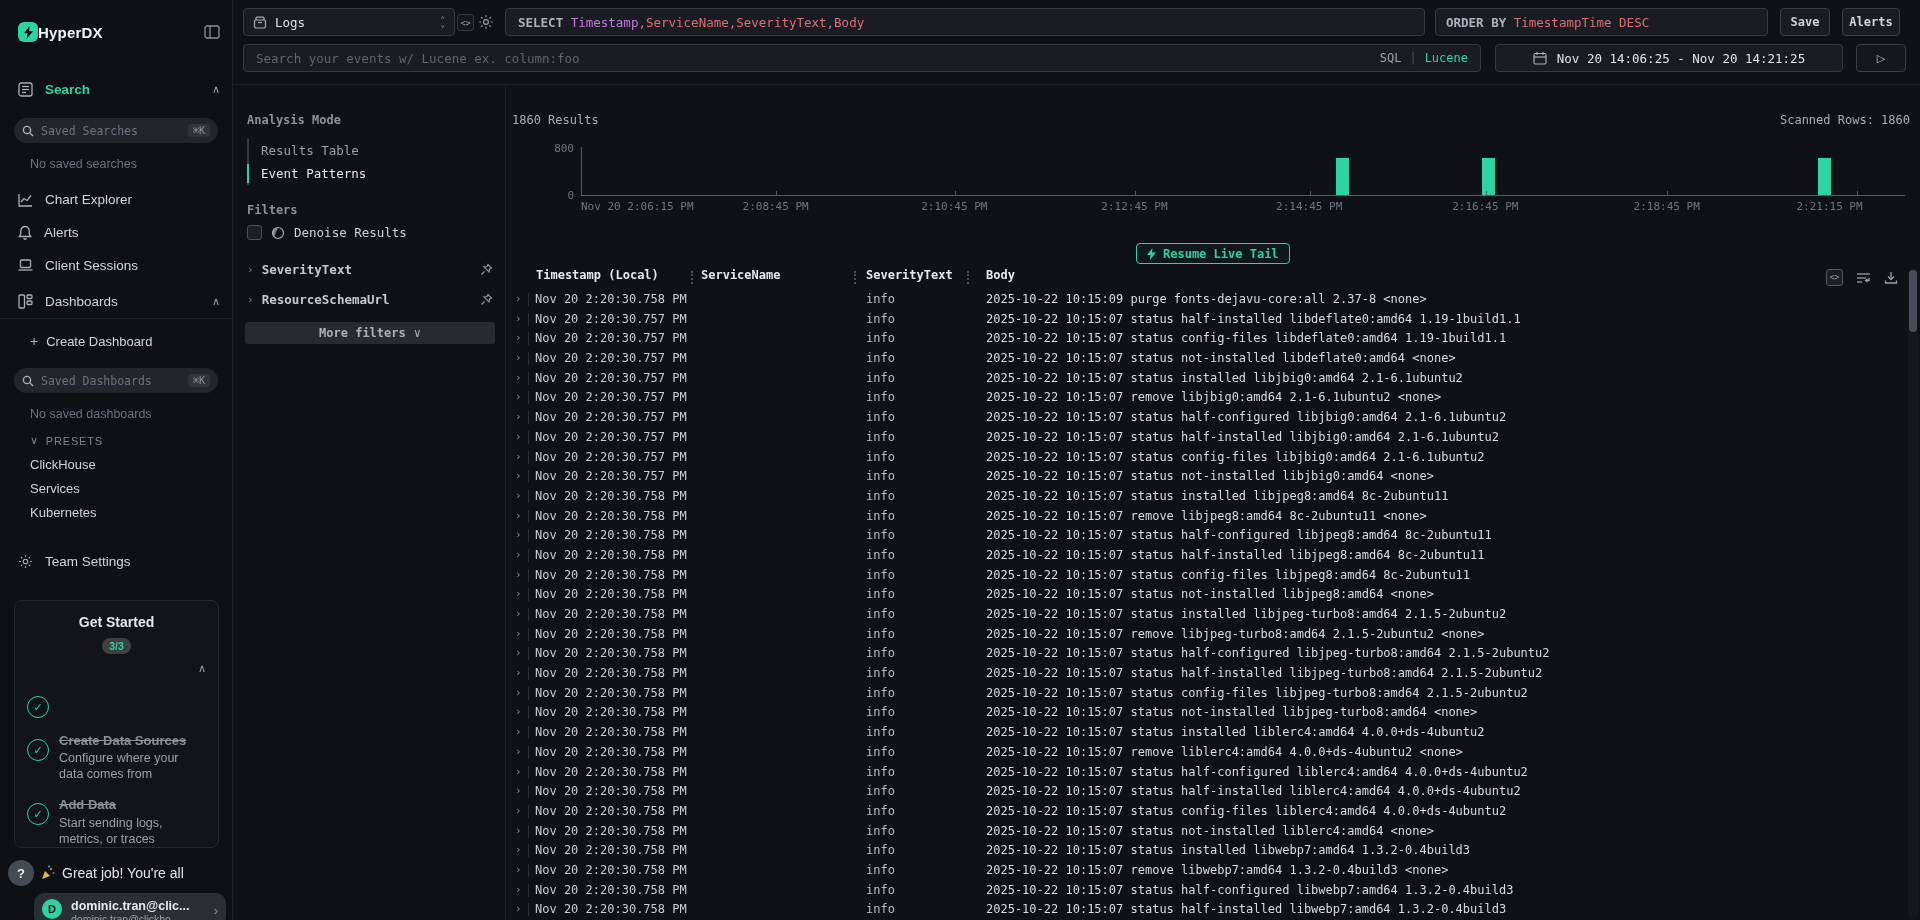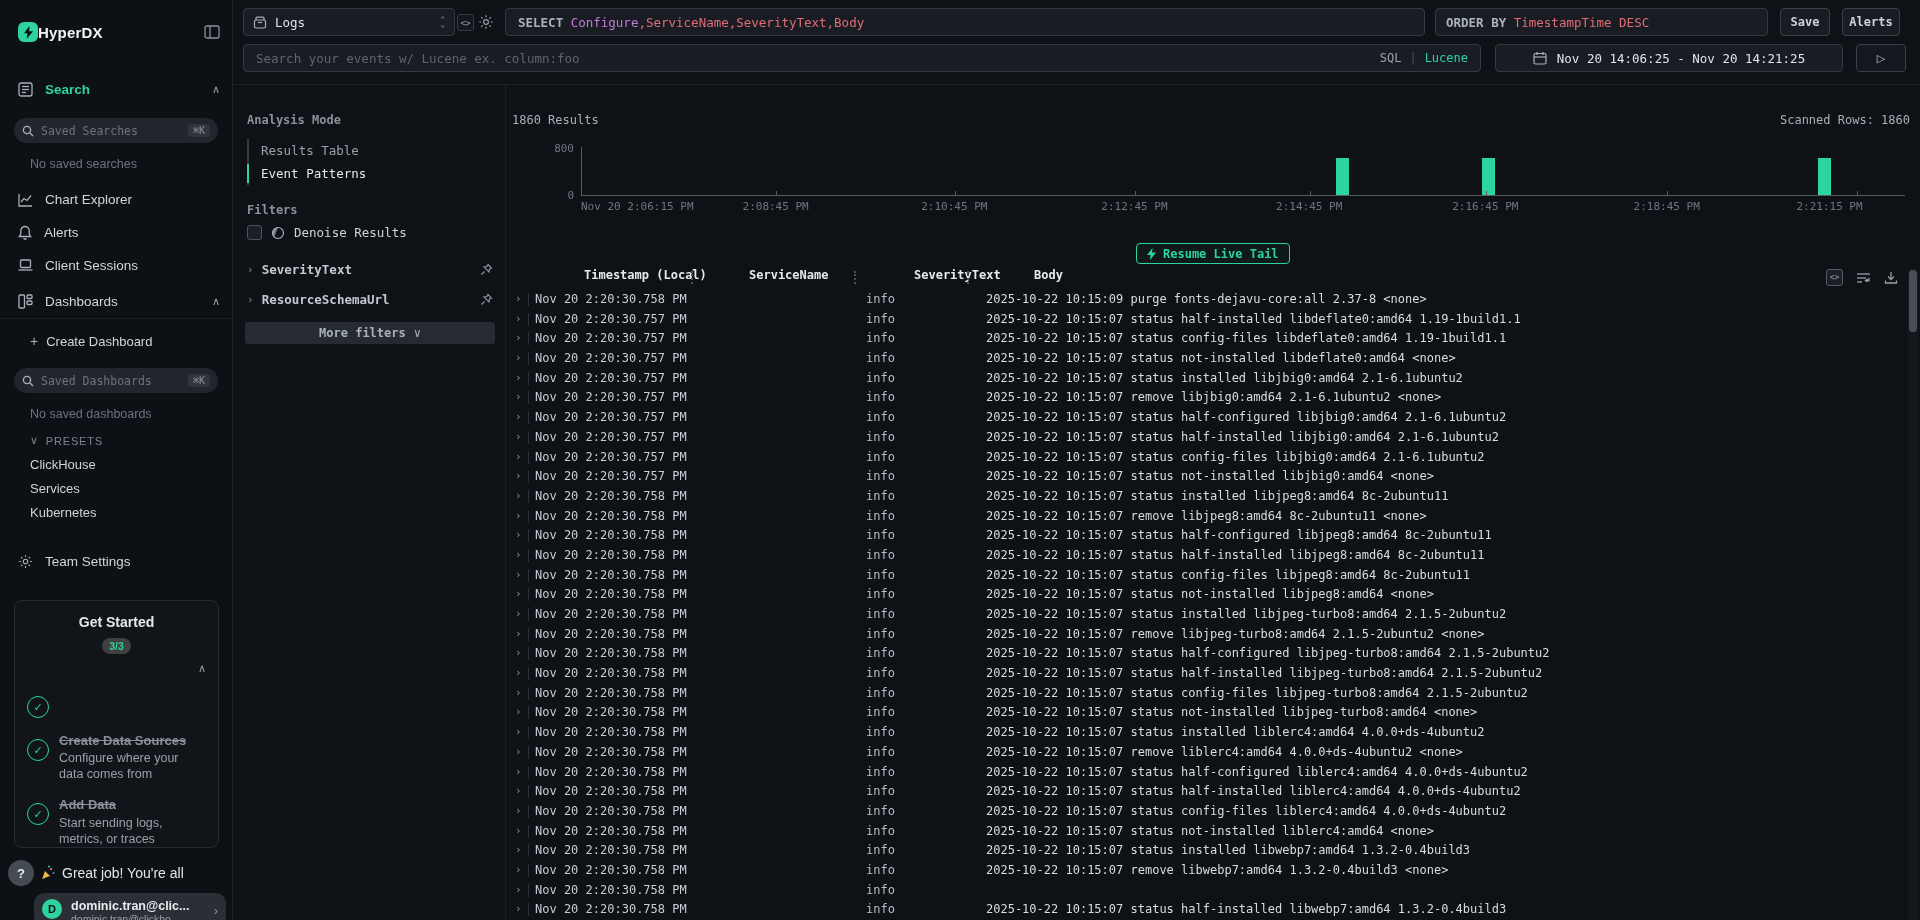--- a/index.html
+++ b/index.html
@@ -137,21 +137,21 @@
   .tickmark.show { display:block; }
   .xlabels { position:absolute; left:75px; right:15px; top:115px; height:14px; }
   .xtick { position:absolute; top:0; color:#6f7680; font-size:11px; white-space:nowrap;
     transform:translateX(-50%); }
   .xtick.tick-left { transform:none; }
   .xtick.tick-right { transform:translateX(-92%); }
   .live-tail { position:absolute; left:630px; top:158px; height:21px; padding:0 10px;
     border:1px solid #2dd4a0; border-radius:4px; color:#2dd4a0; font-weight:bold;
     font-size:12px; display:flex; align-items:center; gap:7px; background:rgba(45,212,160,.04); }
   .thead { position:absolute; left:0; right:0; top:183px; height:21px; }
-  .th { position:absolute; color:#e6e9ed; font-weight:bold; font-size:12px;margin-left:48px; }
+  .th { position:absolute; color:#e6e9ed; font-weight:bold; font-size:12px; }
   .col-handle { position:absolute; top:3px; width:0; height:13px;
     border-left:2px dotted #4a5058; }
   .table-tools { position:absolute; right:22px; top:184px; display:flex; gap:13px;
     align-items:center; color:#9aa0a8; }
   .tool-code { width:17px; height:17px; border:1px solid #565c64; border-radius:3px;
     font-size:8px; display:flex; align-items:center; justify-content:center; background:#1b2026; }
   .rows { position:absolute; left:0; right:12px; top:205px; bottom:0; overflow:hidden; }
   .trow { position:relative; height:19.7px; }
   .row-chevron { position:absolute; left:9px; top:2px; color:#8b919a; font-size:11px; }
   .row-sep { position:absolute; left:22px; top:3px; width:1px; height:13px; background:#2a3038; }
@@ -354,21 +354,21 @@
       </span>
   </div>
   <div class="mini-btn" style="left:224px;">&lt;&gt;</div>
   <div class="gear-btn">
     <svg width="16" height="16" viewBox="0 0 16 16" fill="none" stroke="currentColor" stroke-width="1.2">
         <circle cx="8" cy="8" r="2.4"></circle>
         <path d="M8 1.2v2M8 12.8v2M1.2 8h2M12.8 8h2M3.2 3.2l1.4 1.4M11.4 11.4l1.4 1.4M12.8 3.2l-1.4 1.4M4.6 11.4l-1.4 1.4"></path>
       </svg>
   </div>
 
-  <div class="box sql-box"><span class="kw">SELECT </span><span class="tok-purple">Configure</span><span class="tok-red">,ServiceName,SeverityText,Body</span></div>
+  <div class="box sql-box"><span class="kw">SELECT </span><span class="tok-purple">Timestamp</span><span class="tok-red">,ServiceName,SeverityText,Body</span></div>
 
   <div class="box order-box"><span class="kw">ORDER BY </span><span class="tok-red">TimestampTime DESC</span></div>
 
   <div class="btn save-btn">Save</div>
   <div class="btn alerts-btn">Alerts</div>
 
   <div class="box search-box">
     <input placeholder="Search your events w/ Lucene ex. column:foo" style="">
     <span class="lang-toggle">
       <span class="lang-sql">SQL</span>
@@ -794,20 +794,21 @@
         <span class="cell c-sev">info</span>
         <span class="cell c-body">2025-10-22 10:15:07 remove libwebp7:amd64 1.3.2-0.4build3 &lt;none&gt;</span>
       </div>
 
       <div class="trow">
         <span class="row-chevron">›</span>
         <span class="row-sep"></span>
         <span class="cell c-ts">Nov 20 2:20:30.758 PM</span>
         <span class="cell c-svc"></span>
         <span class="cell c-sev">info</span>
+        <span class="cell c-body">2025-10-22 10:15:07 status half-configured libwebp7:amd64 1.3.2-0.4build3</span>
       </div>
 
       <div class="trow">
         <span class="row-chevron">›</span>
         <span class="row-sep"></span>
         <span class="cell c-ts">Nov 20 2:20:30.758 PM</span>
         <span class="cell c-svc"></span>
         <span class="cell c-sev">info</span>
         <span class="cell c-body">2025-10-22 10:15:07 status half-installed libwebp7:amd64 1.3.2-0.4build3</span>
       </div>

